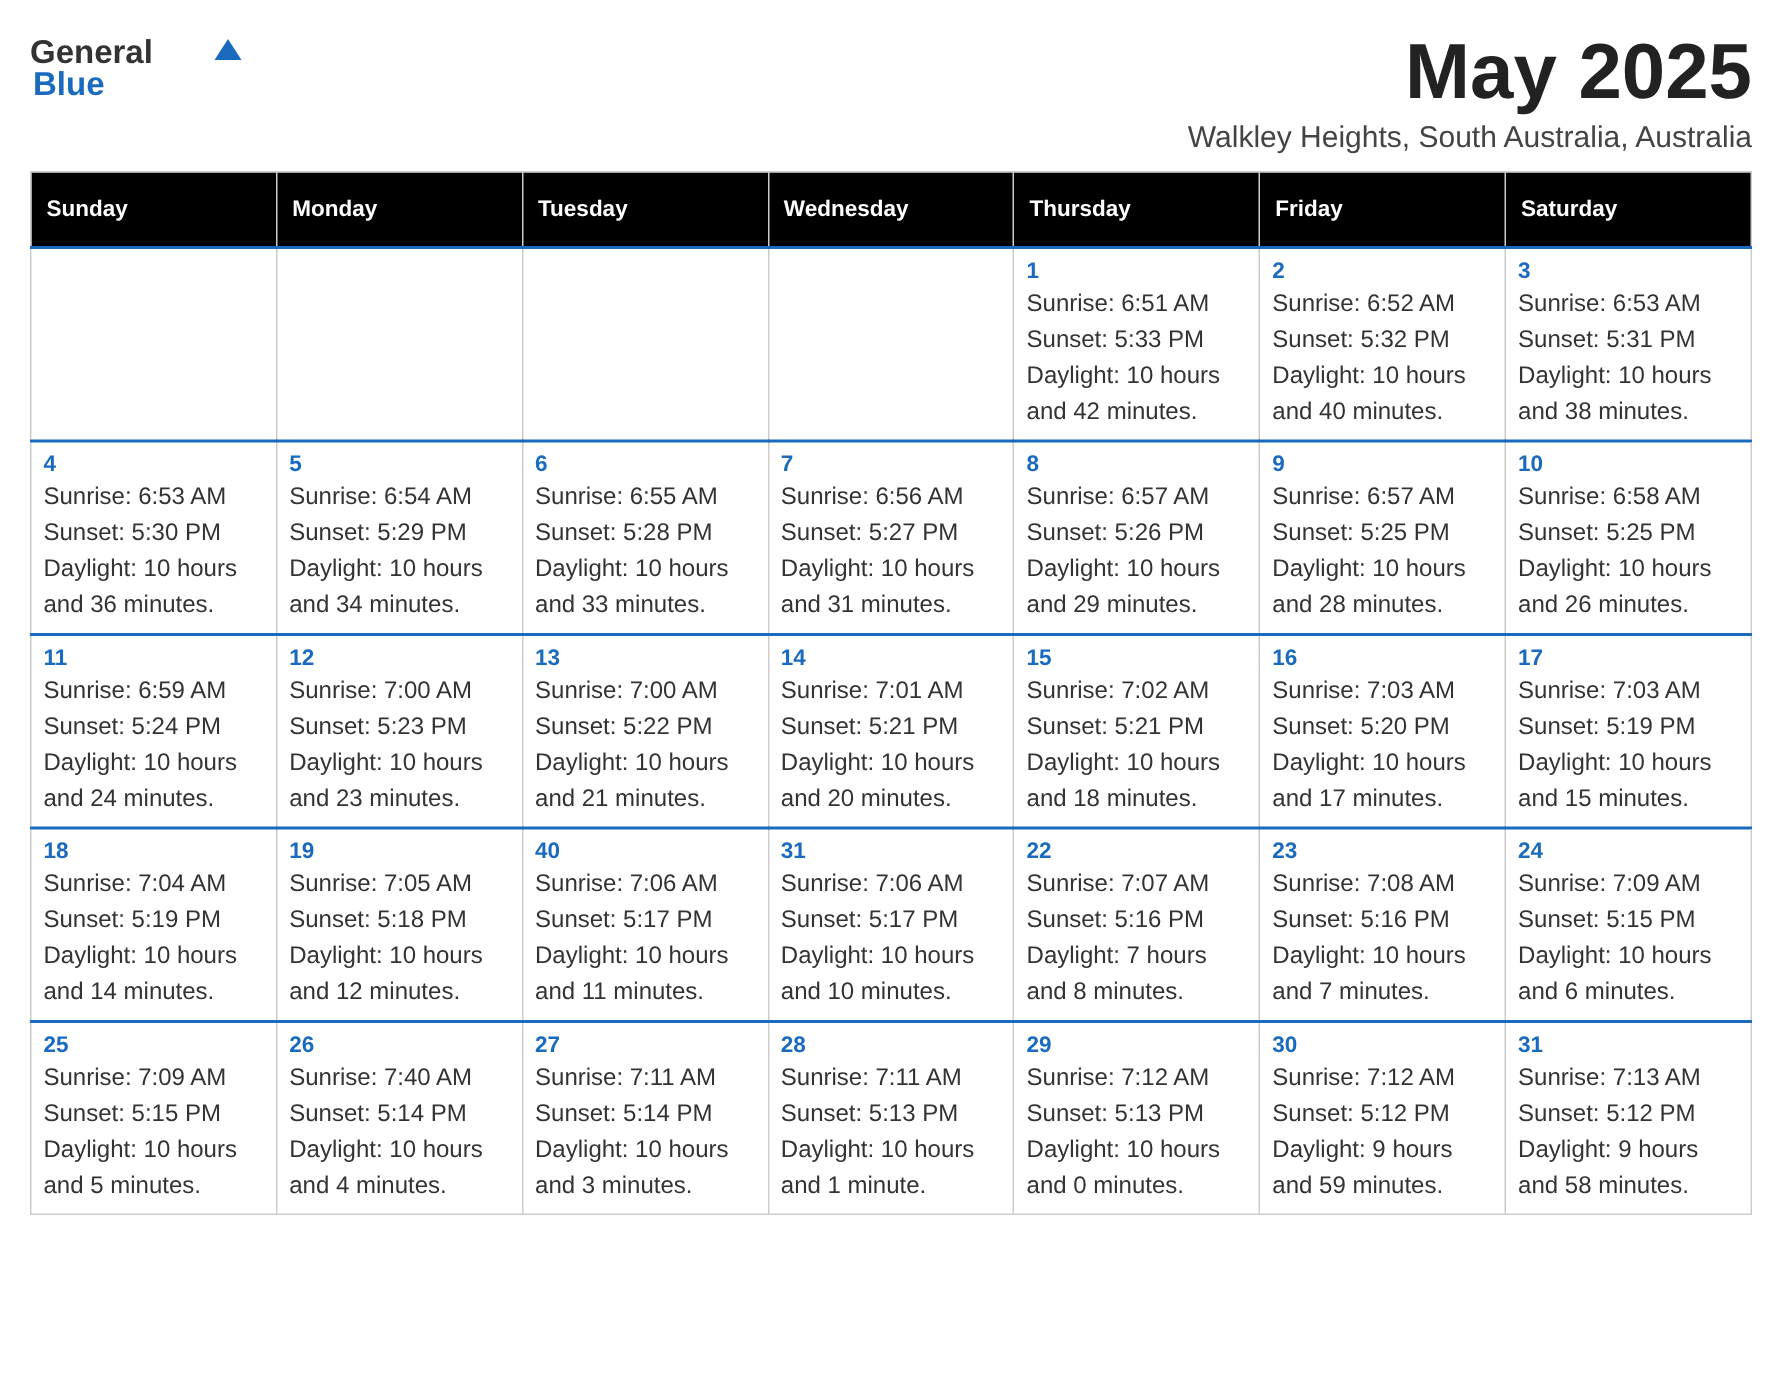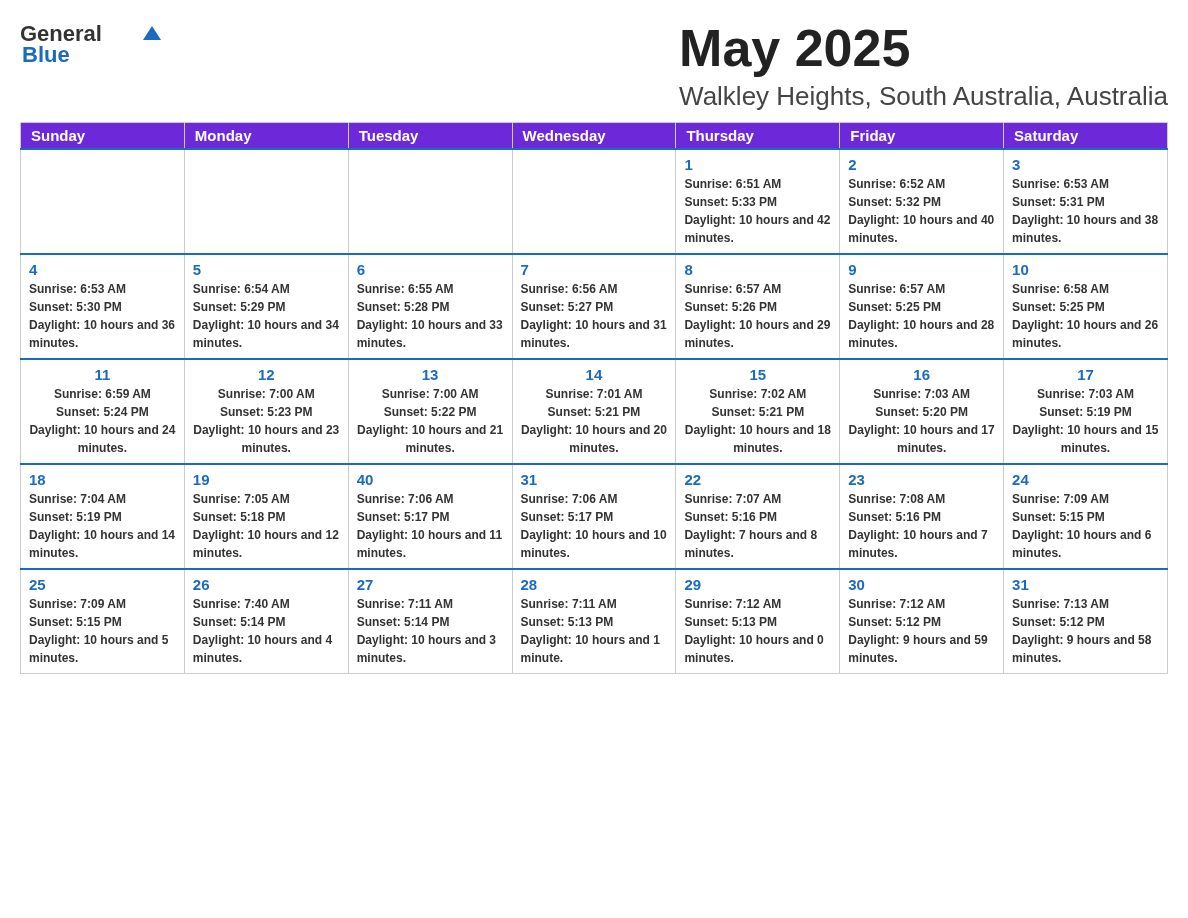--- a/index.html
+++ b/index.html
@@ -25,69 +25,68 @@
       font-size: 22px;
       font-weight: bold;
       color: #333;
     }
     .logo-text-blue {
       font-size: 22px;
       font-weight: bold;
       color: #1a6bbf;
     }
     .title-area {
-      text-align: left;
+      text-align: right;
       margin-left: 13px;
     }
     .month-title {
       font-size: 52px;
       font-weight: bold;
       color: #222;
       line-height: 1.1;
     }
     .location-title {
-      font-size: 26px;
+      font-size: 20px;
       color: #444;
       margin-top: 4px;
     }
     .calendar {
       width: 100%;
       border-collapse: collapse;
       margin-top: 6px;
     }
     .calendar th {
-      background-color: #6d28d9;
+      background-color: #000000;
       color: #fff;
       font-size: 15px;
       font-weight: bold;
-      padding: 4px 10px;
+      padding: 16px 10px;
       text-align: left;
       border: 1px solid #ccc;
     }
     .calendar td {
       border: 1px solid #ccc;
       vertical-align: top;
       padding: 6px 8px;
       width: 14.28%;
       min-height: 90px;
       font-size: 12.5px;
       color: #222;
     }
     .day-number {
       font-size: 15px;
       font-weight: bold;
       color: #1a6bbf;
       display: block;
       margin-bottom: 2px;
     }
     .day-info {
-      font-size: 12px;
+      font-size: 16px;
       color: #333;
       line-height: 1.5;
-      font-weight: bold;
     }
     .empty-cell {
       background: #fff;
     }
   </style>
 </head>
 <body>
 
 <div class="header-area">
   <div class="logo">
@@ -203,21 +202,21 @@
         </td>
         <td>
           <span class="day-number">10</span>
           <div class="day-info">
             <div>Sunrise: 6:58 AM</div>
             <div>Sunset: 5:25 PM</div>
             <div>Daylight: 10 hours and 26 minutes.</div>
           </div>
         </td>
       </tr>
-      <tr style="border-top: 2px solid rgb(26, 107, 191); text-align: center;">
+      <tr style="border-top: 2px solid rgb(26, 107, 191);">
         <td>
           <span class="day-number">11</span>
           <div class="day-info">
             <div>Sunrise: 6:59 AM</div>
             <div>Sunset: 5:24 PM</div>
             <div>Daylight: 10 hours and 24 minutes.</div>
           </div>
         </td>
         <td>
           <span class="day-number">12</span>

